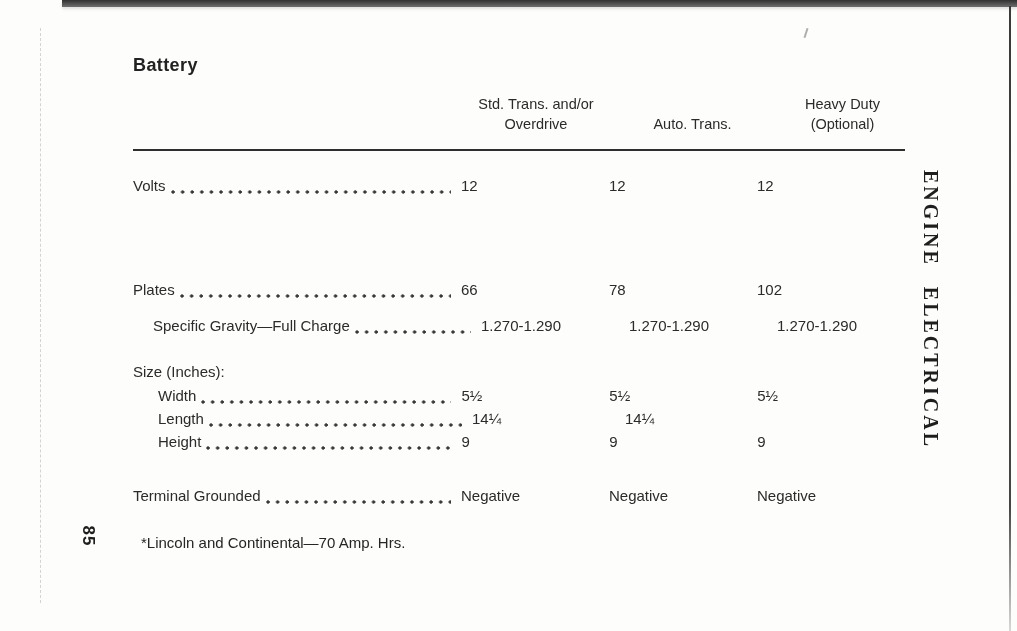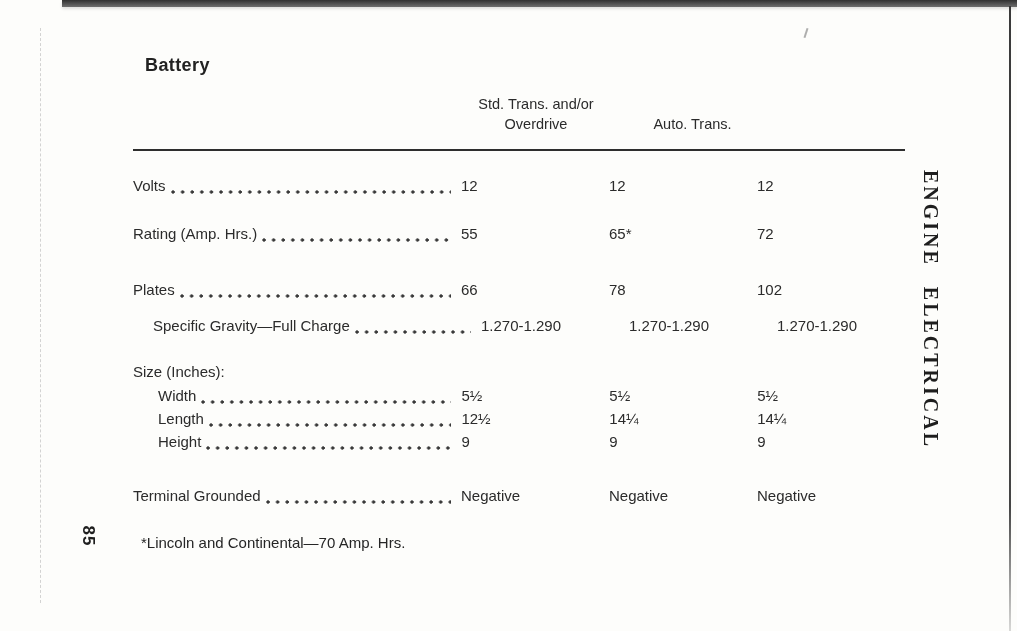--- a/index.html
+++ b/index.html
@@ -54,21 +54,21 @@
     font-weight: bold; font-size: 20px;
     letter-spacing: 3px; word-spacing: 12px;
     color: #1e1e1e;
   }
 
   
   .content {
     position: absolute; left: 133px; top: 0; width: 772px; height: 631px;
   }
   .title {
-    position: absolute; left: 12px; top: 55px;
+    position: absolute; left: 0; top: 55px;
     font-size: 18px; font-weight: bold; letter-spacing: 0.4px; color: #222;
   }
   .hdr {
     position: absolute; top: 92px; height: 42px;
     display: flex; flex-direction: column; justify-content: flex-end;
     text-align: center; font-size: 14.5px; line-height: 20px; color: #2b2b2b;
   }
   .h1 { left: 308px; width: 190px; }
   .h2 { left: 477px; width: 165px; }
   .h3 { left: 627px; width: 165px; }
@@ -122,42 +122,37 @@
     <div class="title">Battery</div>
 
     <div class="hdr h2">
       <div></div>
       <div>Auto. Trans.</div>
     </div>
     <div class="hdr h1">
       <div>Std. Trans. and/or</div>
       <div>Overdrive</div>
     </div>
+    <div class="hdr h3">
+      <div>Heavy Duty</div>
+      <div>(Optional)</div>
+    </div>
 
     <div class="rule"></div>
 
     <div class="trow r0">
       <div class="lab">
         <span class="lt">Volts</span>
         <span class="leader"></span>
       </div>
       <div class="val">12</div>
       <div class="val">12</div>
       <div class="val">12</div>
     </div>
 
-    <div class="trow r1">
-      <div class="lab">
-        <span class="lt">Rating (Amp. Hrs.)</span>
-        <span class="leader"></span>
-      </div>
-      <div class="val">55</div>
-      <div class="val">65*</div>
-      <div class="val">72</div>
-    </div>
 
     <div class="trow r2">
       <div class="lab">
         <span class="lt">Plates</span>
         <span class="leader"></span>
       </div>
       <div class="val">66</div>
       <div class="val">78</div>
       <div class="val">102</div>
     </div>
@@ -190,21 +185,20 @@
       <div class="val">5½</div>
       <div class="val">5½</div>
       <div class="val">5½</div>
     </div>
 
     <div class="trow r6 sub">
       <div class="lab">
         <span class="lt">Length</span>
         <span class="leader"></span>
       </div>
-      <div class="val">12½</div>
       <div class="val">14¼</div>
       <div class="val">14¼</div>
     </div>
 
     <div class="trow r7 sub">
       <div class="lab">
         <span class="lt">Height</span>
         <span class="leader"></span>
       </div>
       <div class="val">9</div>

